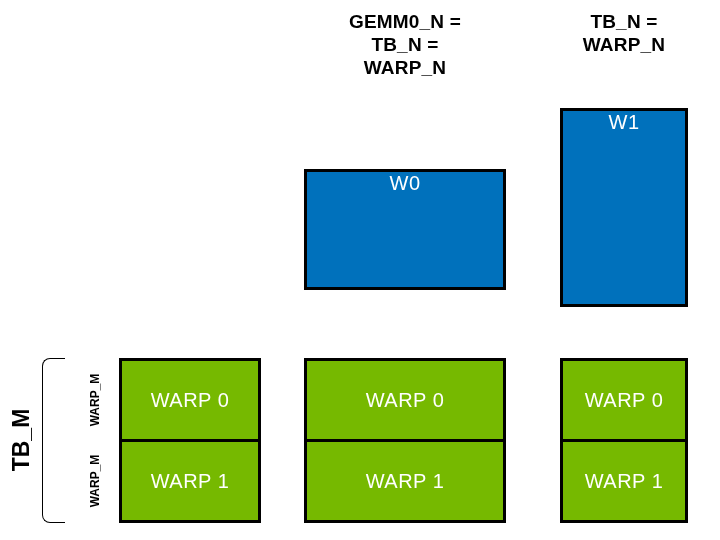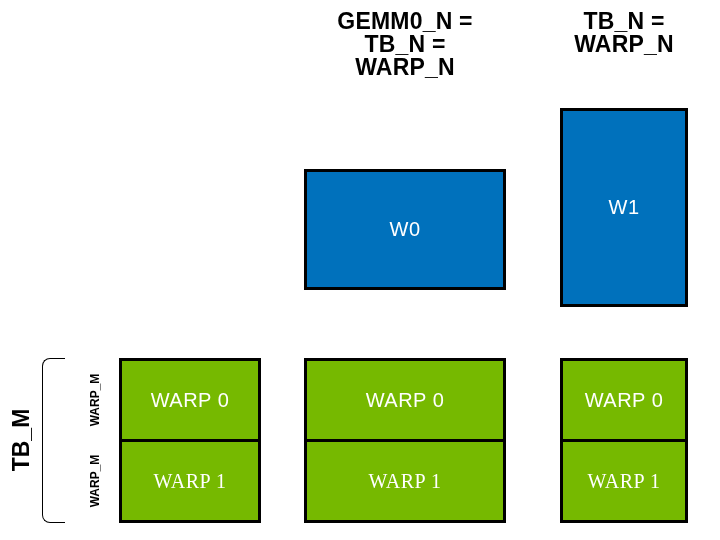--- a/index.html
+++ b/index.html
@@ -17,34 +17,34 @@
     width: 720px;
     height: 540px;
     background: var(--background, #fff);
     font-family: "Liberation Sans", "DejaVu Sans", sans-serif;
     overflow: hidden;
   }
   .col-header {
     position: absolute;
     top: 10px;
     text-align: center;
-    font-size: 23px;
+    font-size: 19px;
     line-height: 23px;
     font-weight: 600;
     color: var(--label_text, #000);
     letter-spacing: 0.2px;
   }
   .hdr-gemm0 { left: 304px; width: 202px; }
   .hdr-gemm1 { left: 560px; width: 128px; }
   .blue-box {
     position: absolute;
     background: var(--warp_blue, #0071BC);
     border: 3px solid var(--box_border, #000);
     display: flex;
-    align-items: center;
+    align-items: flex-start;
     justify-content: center;
   }
   .blue-box .box-label {
     color: var(--box_text, #fff);
     font-size: 20px;
     font-weight: 400;
     letter-spacing: 0.5px;
   }
   .box-w0 { left: 304px; top: 169px; width: 202px; height: 121px; }
   .box-w1 { left: 560px; top: 108px; width: 128px; height: 199px; }
@@ -54,21 +54,21 @@
   .grp-2 { left: 560px; width: 128px; }
   .warp-cell {
     width: 100%;
     height: 84px;
     background: var(--warp_green, #76B900);
     border: 3px solid var(--box_border, #000);
     display: flex;
     align-items: center;
     justify-content: center;
   }
-  .warp-cell + .warp-cell { margin-top: -3px; font-family: Liberation Serif, serif; }
+  .warp-cell + .warp-cell { margin-top: -3px; }
   .warp-cell .cell-label {
     color: var(--box_text, #fff);
     font-size: 20px;
     font-weight: 400;
     letter-spacing: 0.5px;
   }
   .side-bracket {
     position: absolute;
     left: 42px;
     top: 358px;

